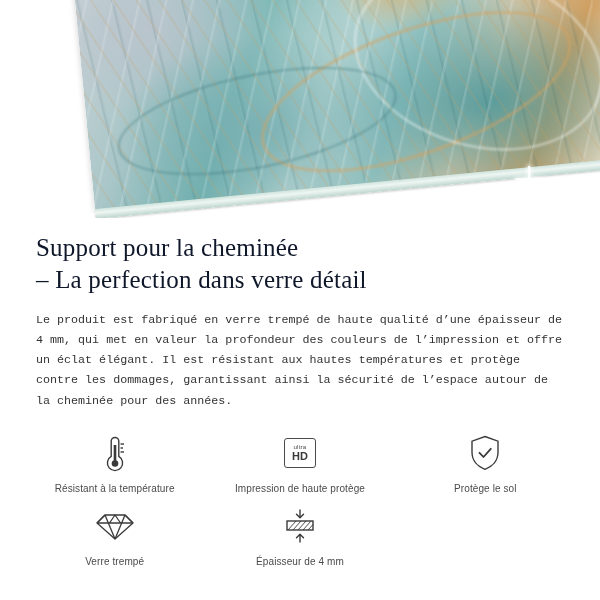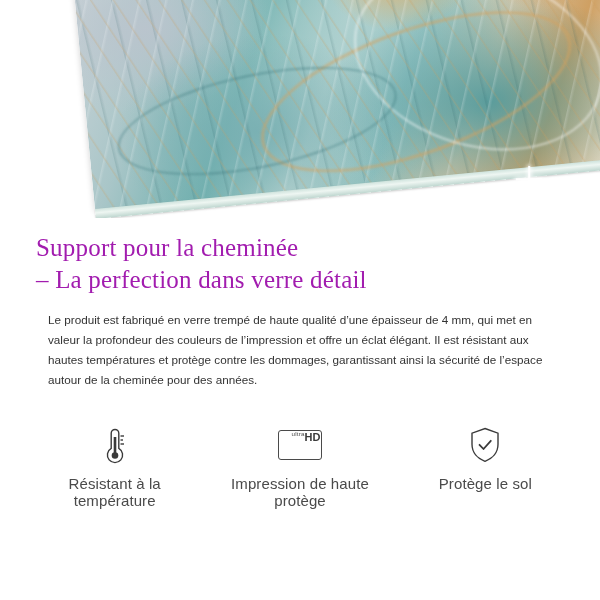--- a/index.html
+++ b/index.html
@@ -141,32 +141,32 @@
   .sparkle.s2::after { height: 16px; }
 
   
   .content {
     padding: 14px 36px 0 36px;
   }
   .headline {
     font-family: "Liberation Serif", serif;
     font-size: 25px;
     line-height: 1.28;
-    color: #a21caf;
+    color: #0f172a;
     font-weight: 400;
     margin: 0 0 14px 0;
     letter-spacing: 0.2px;
   }
   .headline .line2 { display: block; }
   .body-copy {
-    font-family: Liberation Sans, sans-serif;
+    font-family: Liberation Mono, monospace;
     font-size: 11.7px;
     line-height: 1.72;
     color: #333333;
-    margin: 12px;
+    margin: 0;
     max-width: 530px;
   }
 
   
   .features {
     margin-top: 20px;
     padding: 0 22px;
     display: grid;
     grid-template-columns: repeat(3, 1fr);
     grid-row-gap: 10px;
@@ -181,33 +181,33 @@
   }
   .feature-icon {
     height: 44px;
     display: flex;
     align-items: center;
     justify-content: center;
     color: #3a3a3a;
   }
   .feature-label {
     margin-top: 8px;
-    font-size: 15px;
+    font-size: 10px;
     color: #4a4a4a;
     letter-spacing: 0.1px;
   }
   .hd-badge {
     width: 30px;
     height: 28px;
     border: 1.4px solid #4a4a4a;
     border-radius: 3px;
     display: flex;
+    flex-direction: column;
     justify-content: center;
     line-height: 1;
-    padding-left: 12px;
   }
   .hd-badge .hd-top {
     font-size: 6.2px;
     letter-spacing: 0.2px;
     color: #4a4a4a;
   }
   .hd-badge .hd-bot {
     font-size: 11px;
     font-weight: bold;
     color: #3a3a3a;
@@ -278,19 +278,46 @@
     <div class="feature">
       <div class="feature-icon">
         <svg width="34" height="40" viewBox="0 0 34 40" fill="none" stroke="#3a3a3a" stroke-width="1.4">
           <path d="M17 3.5 30 8.2v11.1c0 8.1-5.4 14.2-13 17-7.6-2.8-13-8.9-13-17V8.2z"></path>
           <path d="M11.5 19.8l4 4.2 7.3-8.2" stroke-width="1.8" stroke-linecap="round" stroke-linejoin="round"></path>
         </svg>
       </div>
       <div class="feature-label">Protège le sol</div>
     </div>
 
-
-
+    <div class="feature">
+      <div class="feature-icon">
+        <svg width="40" height="34" viewBox="0 0 40 34" fill="none" stroke="#3a3a3a" stroke-width="1.3" stroke-linejoin="round">
+          <path d="M10 6h20l8 8-18 16L2 14z"></path>
+          <path d="M2 14h36"></path>
+          <path d="M10 6l-8 8"></path>
+          <path d="M30 6l8 8"></path>
+          <path d="M10 6l10 24"></path>
+          <path d="M30 6L20 30"></path>
+          <path d="M14.5 14L20 6l5.5 8"></path>
+        </svg>
+      </div>
+      <div class="feature-label">Verre trempé</div>
+    </div>
+
+
+    <div class="feature">
+      <div class="feature-icon">
+        <svg width="36" height="36" viewBox="0 0 36 36" fill="none" stroke="#3a3a3a" stroke-width="1.4">
+          <path d="M18 2v7" stroke-linecap="round"></path>
+          <path d="M14.5 6.2 18 9.8l3.5-3.6" stroke-linecap="round" stroke-linejoin="round"></path>
+          <rect x="5" y="13" width="26" height="9"></rect>
+          <path d="M6 22l8-9M11 22l8-9M16 22l8-9M21 22l8-9M26 22l5-5.5" stroke-width="0.9"></path>
+          <path d="M18 34v-7" stroke-linecap="round"></path>
+          <path d="M14.5 29.8 18 26.2l3.5 3.6" stroke-linecap="round" stroke-linejoin="round"></path>
+        </svg>
+      </div>
+      <div class="feature-label">Épaisseur de 4 mm</div>
+    </div>
 
   </div>
 
   <div class="footer-bar"></div>
 </div>
 
 </body></html>

